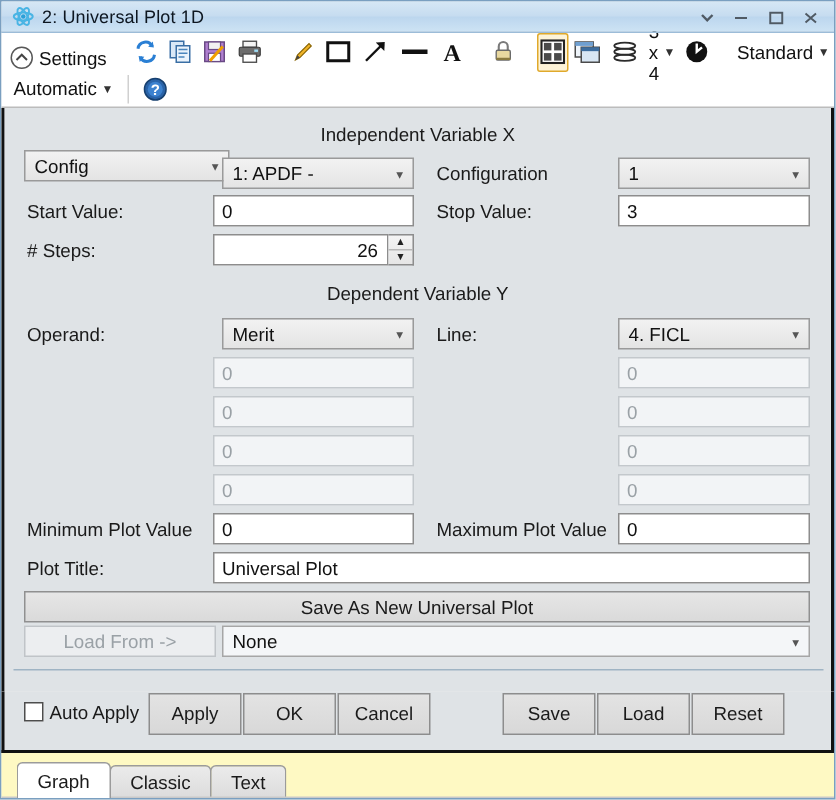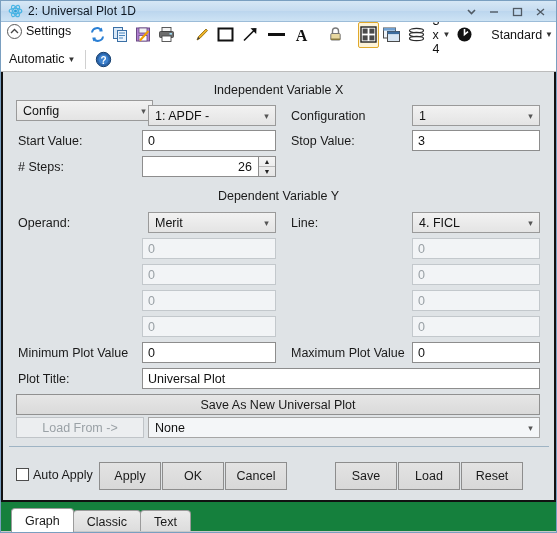--- a/index.html
+++ b/index.html
@@ -38,21 +38,21 @@
   
   .toolbar{
     flex:0 0 50px;
     background:#ffffff;
     border-bottom:1px solid #bcbcbc;
     box-sizing:border-box;
   }
   .trow{height:25px;display:flex;align-items:center;padding-left:5px;}
   .tsep{width:1px;height:19px;background:#d0d0d0;margin:0 6px;}
   .tbtn{height:22px;display:flex;align-items:center;justify-content:center;padding:0 3px;cursor:default;}
-  .settings-btn{display:flex;align-items:flex-start;gap:4px;padding:0 3px 0 1px;}
+  .settings-btn{display:flex;align-items:flex-end;gap:4px;padding:0 3px 0 1px;}
   .circ{
     width:15px;height:15px;border-radius:50%;border:1px solid #585858;
     display:flex;align-items:center;justify-content:center;font-size:8px;color:#333;
     box-sizing:border-box;
   }
   .tlabel{font-size:12.5px;color:#111;}
   .dd-caret{font-size:8px;color:#333;margin-left:3px;}
   .hlbox{
     border:1px solid #e0a92b;background:#fdf3d8;border-radius:2px;
     padding:1px;
@@ -128,21 +128,21 @@
     background:linear-gradient(to bottom,#e3e3e3,#d8d8d8);
     display:flex;align-items:center;justify-content:center;
     font-size:12.5px;color:#1a1a1a;cursor:default;
   }
   .chk{
     position:absolute;width:13px;height:13px;box-sizing:border-box;
     border:1px solid #4d4d4d;background:#fff;
   }
   
   .tabbar{
-    flex:0 0 auto;height:30px;background:#15803d;position:relative;
+    flex:0 0 auto;height:30px;background:#fef9c3;position:relative;
     display:flex;align-items:flex-end;padding-left:10px;
   }
   .tab{
     height:22px;box-sizing:border-box;
     border:1px solid #9b9b9b;border-bottom:none;
     border-radius:4px 4px 0 0;
     background:linear-gradient(to bottom,#ebebeb,#dcdcdc);
     display:flex;align-items:center;justify-content:center;
     padding:0 13px;font-size:12.5px;color:#1a1a1a;
     margin-right:-1px;cursor:default;

